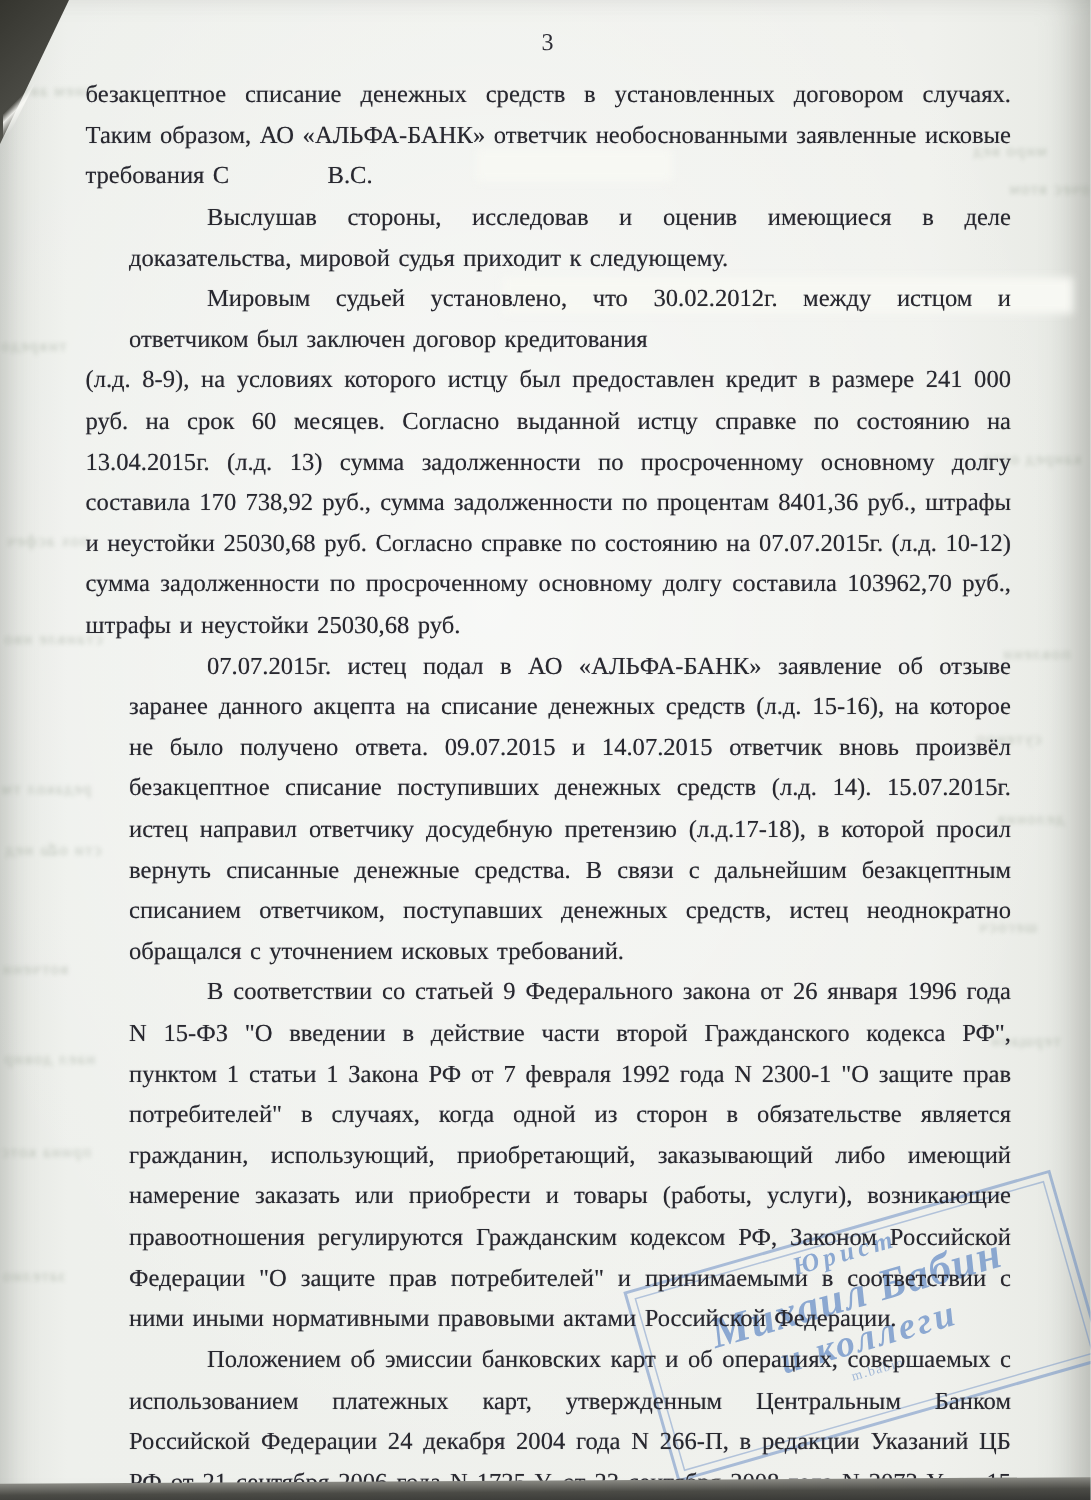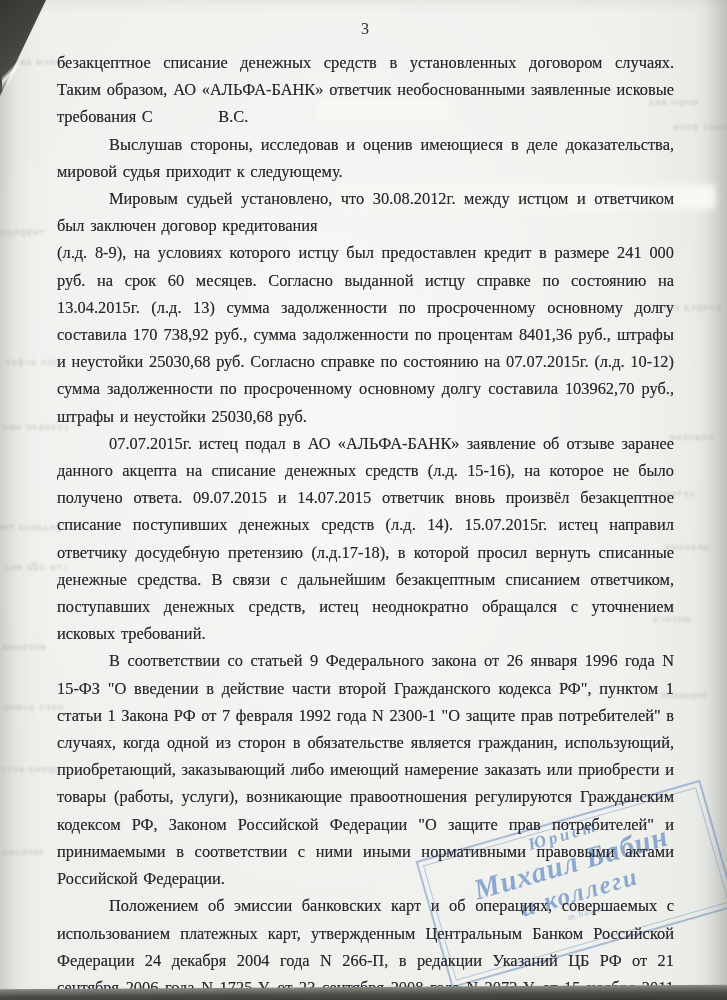--- a/index.html
+++ b/index.html
@@ -46,21 +46,21 @@
   
   .text-column {
     position: absolute; left: 57px; top: 49px; width: 617px;
     z-index: 4;
     color: #28282f;
     font-size: 16.4px;
     line-height: 27.2px;
     text-shadow: 0 0 0.5px rgba(40,40,55,0.55);
   }
   .par { text-align: justify; text-align-last: left; word-spacing: 1.5px; }
-  .par.indent { text-indent: 52px; }
+  .par.indent { text-indent: 52px; margin-left: 29px; }
   
   .erasure { position: absolute; background: #f7f8f3; filter: blur(3px); z-index: 3; }
   .erasure-1 { left: 318px; top: 99px;  width: 130px; height: 22px; }
   .erasure-2 { left: 335px; top: 185px; width: 380px; height: 24px; }
   
   .stamp {
     position: absolute; left: 428px; top: 818px; width: 296px; height: 132px;
     transform: rotate(-16deg);
     z-index: 2; opacity: 0.62;
   }
@@ -125,21 +125,21 @@
   </div>
 
   <div class="erasure erasure-1"></div>
   <div class="erasure erasure-2"></div>
 
   <div class="page-number">3</div>
 
   <div class="text-column" id="text-column">
       <div class="par">безакцептное списание денежных средств в установленных договором случаях. Таким образом, АО «АЛЬФА-БАНК» ответчик необоснованными заявленные исковые требования С    В.С.</div>
       <div class="par indent">Выслушав стороны, исследовав и оценив имеющиеся в деле доказательства, мировой судья приходит к следующему.</div>
-      <div class="par indent">Мировым судьей установлено, что 30.08.2012г. между истцом и ответчиком был заключен договор кредитования</div>
+      <div class="par indent">Мировым судьей установлено, что 30.02.2012г. между истцом и ответчиком был заключен договор кредитования</div>
       <div class="par">(л.д. 8-9), на условиях которого истцу был предоставлен кредит в размере 241 000 руб. на срок 60 месяцев. Согласно выданной истцу справке по состоянию на 13.04.2015г. (л.д. 13) сумма задолженности по просроченному основному долгу составила 170 738,92 руб., сумма задолженности по процентам 8401,36 руб., штрафы и неустойки 25030,68 руб. Согласно справке по состоянию на 07.07.2015г. (л.д. 10-12) сумма задолженности по просроченному основному долгу составила 103962,70 руб., штрафы и неустойки 25030,68 руб.</div>
       <div class="par indent">07.07.2015г. истец подал в АО «АЛЬФА-БАНК» заявление об отзыве заранее данного акцепта на списание денежных средств (л.д. 15-16), на которое не было получено ответа. 09.07.2015 и 14.07.2015 ответчик вновь произвёл безакцептное списание поступивших денежных средств (л.д. 14). 15.07.2015г. истец направил ответчику досудебную претензию (л.д.17-18), в которой просил вернуть списанные денежные средства. В связи с дальнейшим безакцептным списанием ответчиком, поступавших денежных средств, истец неоднократно обращался с уточнением исковых требований.</div>
       <div class="par indent">В соответствии со статьей 9 Федерального закона от 26 января 1996 года N 15-ФЗ "О введении в действие части второй Гражданского кодекса РФ", пунктом 1 статьи 1 Закона РФ от 7 февраля 1992 года N 2300-1 "О защите прав потребителей" в случаях, когда одной из сторон в обязательстве является гражданин, использующий, приобретающий, заказывающий либо имеющий намерение заказать или приобрести и товары (работы, услуги), возникающие правоотношения регулируются Гражданским кодексом РФ, Законом Российской Федерации "О защите прав потребителей" и принимаемыми в соответствии с ними иными нормативными правовыми актами Российской Федерации.</div>
       <div class="par indent">Положением об эмиссии банковских карт и об операциях, совершаемых с использованием платежных карт, утвержденным Центральным Банком Российской Федерации 24 декабря 2004 года N 266-П, в редакции Указаний ЦБ РФ от 21 сентября 2006 года N 1725-У, от 23 сентября 2008 года N 2073-У, от 15 ноября 2011 N 2730-У, от 10 августа 2012 N 2862-У предусматривается, что отношения с использованием кредитных карт регулируются договором банковского счета, внутренними правилами (условиями) кредитной организации по предоставлению и использованию банковских карт (пункты 1.10, 1.12).</div>
     </div>
 
   <div class="corner-wedge"></div>
   <div class="corner-wedge-highlight"></div>
   <div class="bottom-strip"></div>
 

